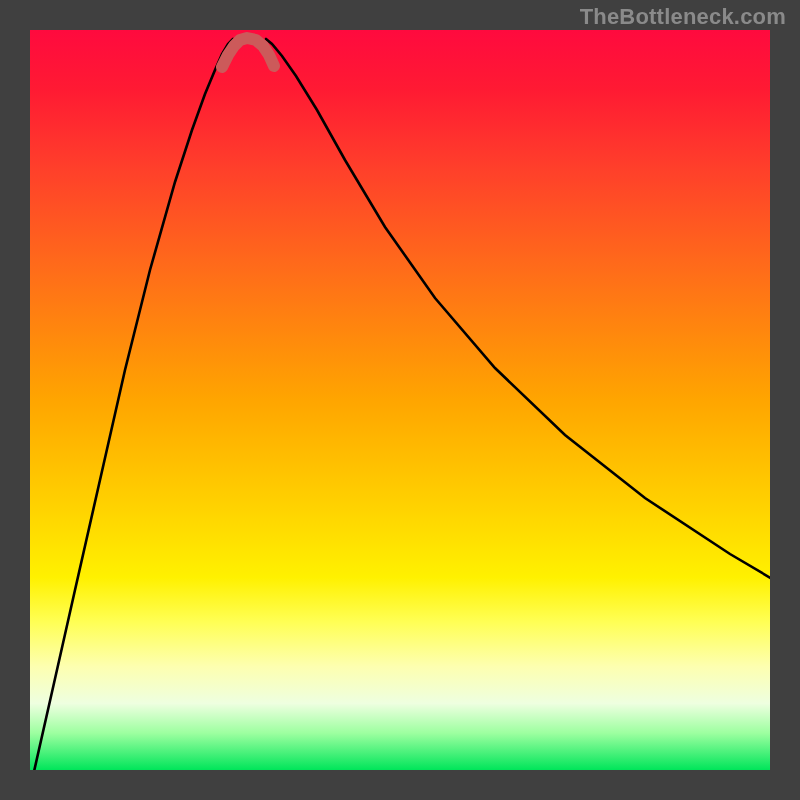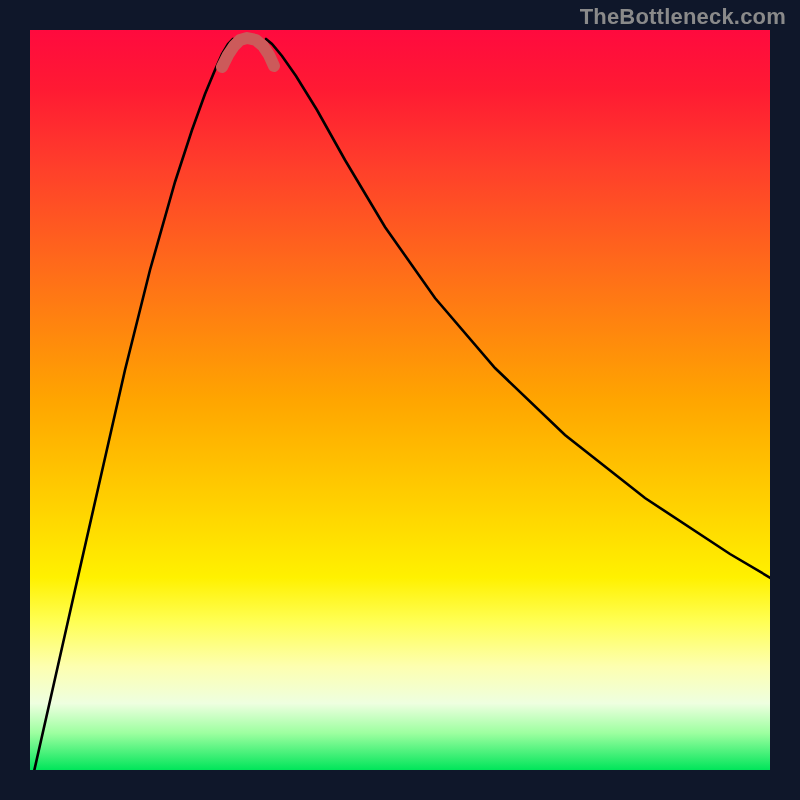--- a/index.html
+++ b/index.html
@@ -9,21 +9,21 @@
     height: 800px;
     background: #000;
     overflow: hidden;
   }
   .frame {
     position: absolute;
     left: 0;
     top: 0;
     width: 800px;
     height: 800px;
-    background: #0f172a;
+    background: #404040;
   }
   .plot-area {
     position: absolute;
     left: 30px;
     top: 30px;
     width: 740px;
     height: 740px;
     overflow: hidden;
   }
   .gradient {

